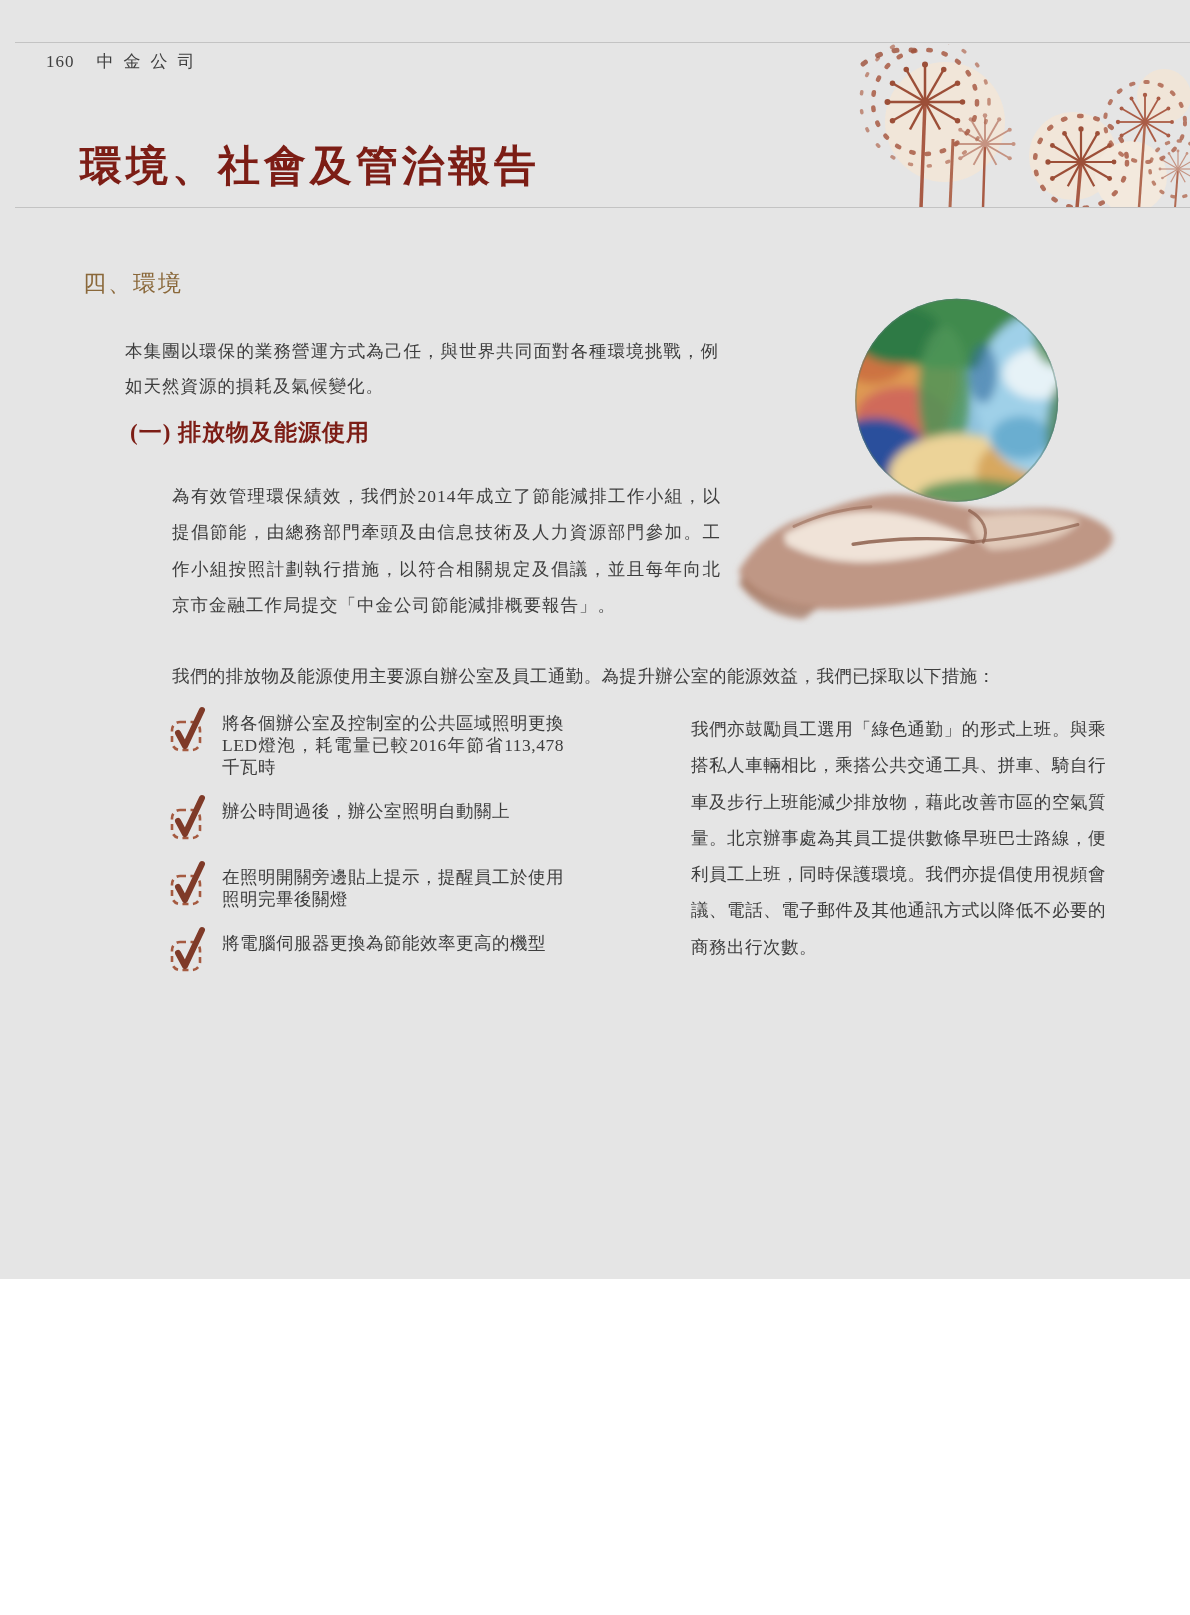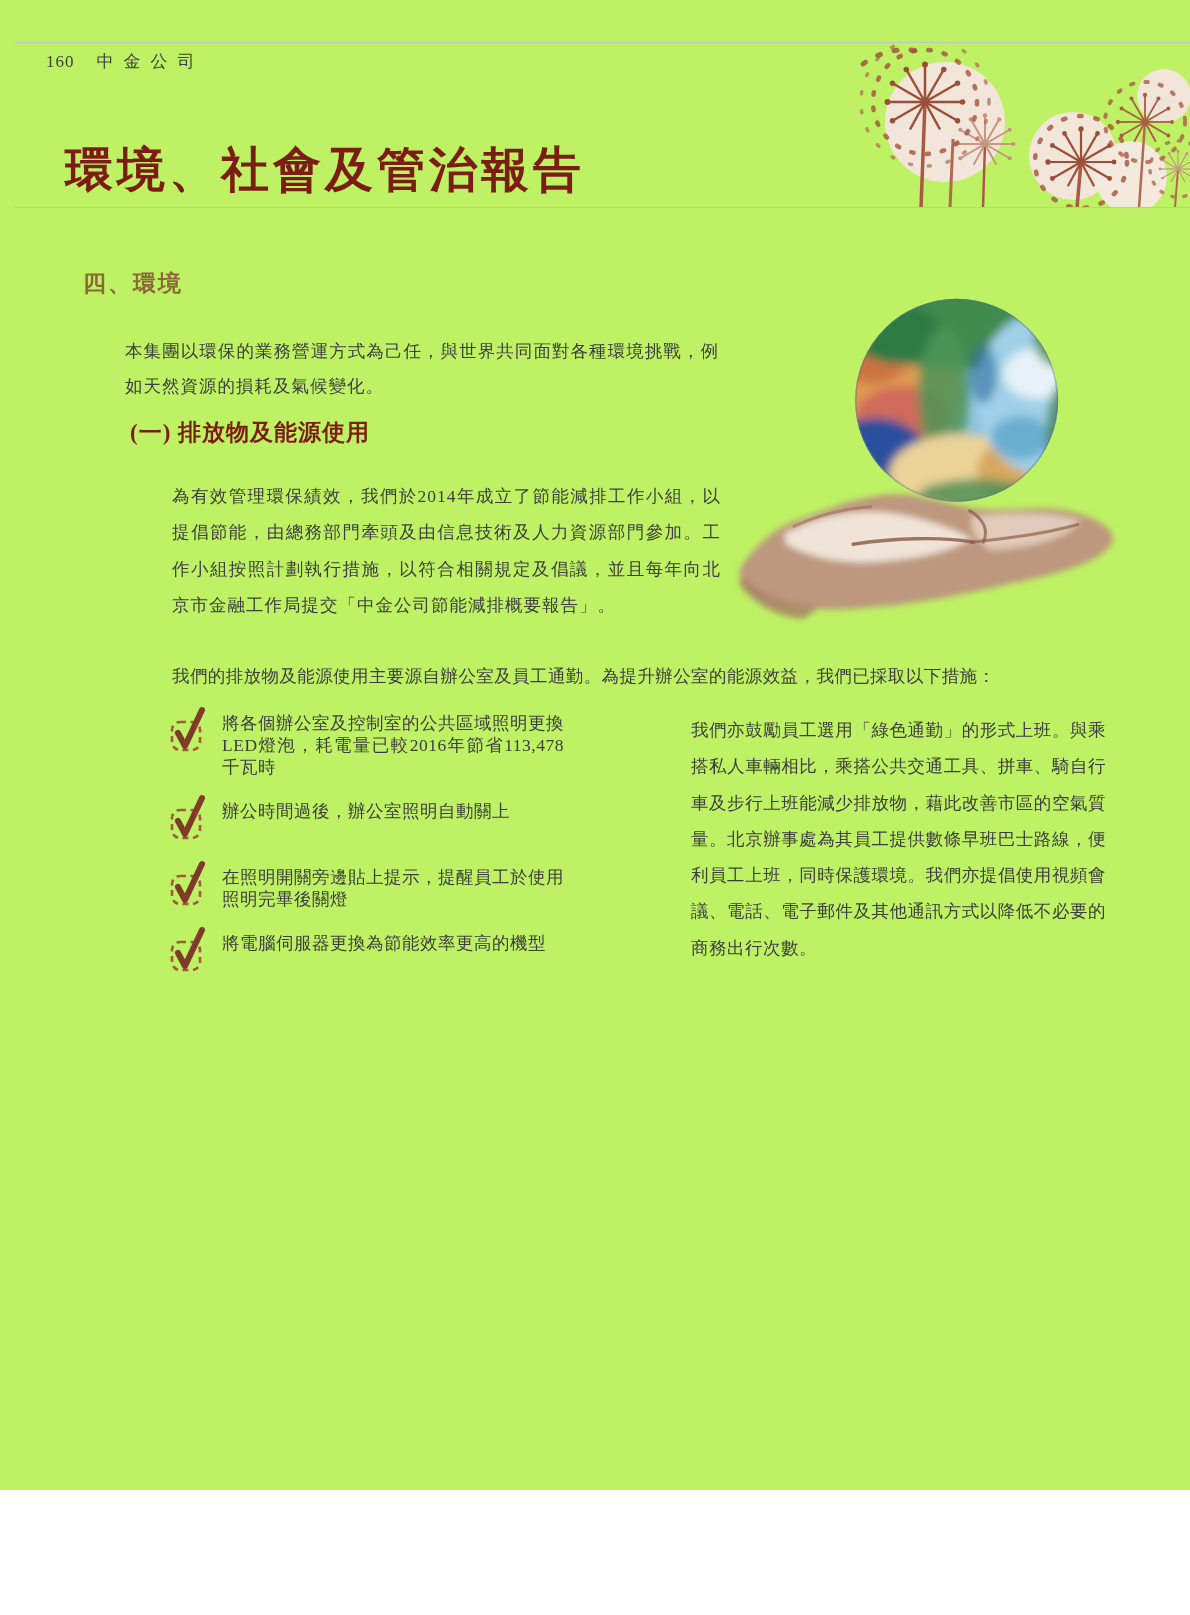--- a/index.html
+++ b/index.html
@@ -1,45 +1,45 @@
 <!DOCTYPE html>
 <html lang="zh-Hant"><head>
 <meta charset="utf-8">
 <style>
   html,body{margin:0;padding:0;background:#ffffff;}
   .page{
     position:relative;
-    width:1190px;height:1490px;
-    background:#bef264;
+    width:1190px;height:1279px;
+    background:#e5e5e5;
     font-family:"Liberation Serif","DejaVu Serif",serif;
     color:#3d3d3d;
     overflow:hidden;
   }
   .rule{position:absolute;left:15px;width:1175px;height:1px;background:#c3c3c3;}
   .rule-top{top:42px;}
   .rule-title{top:207px;}
 
   .header-meta{
     position:absolute;top:50px;left:46px;
     font-size:17px;color:#3f3f3f;
   }
   .header-meta .pageno{letter-spacing:1px;}
   .header-meta .company{margin-left:22px;letter-spacing:10px;}
 
   .page-title{
-    position:absolute;top:138px;left:65px;
-    font-size:48px;font-weight:bold;color:#7c1d15;
+    position:absolute;top:138px;left:80px;
+    font-size:42px;font-weight:bold;color:#7c1d15;
     letter-spacing:4px;white-space:nowrap;
   }
 
   .deco-dandelion{position:absolute;top:44px;left:833px;width:357px;height:164px;}
 
   .section-heading{
     position:absolute;top:268px;left:83px;
-    font-size:23px;font-weight:bold;color:#8a683a;letter-spacing:2px;
+    font-size:23px;font-weight:normal;color:#8a683a;letter-spacing:2px;
   }
 
   .intro-para{
     position:absolute;top:316px;left:125px;width:594px;
     font-size:17.5px;line-height:35.5px;letter-spacing:1px;
     text-align:justify;
   }
 
   .earth-illustration{position:absolute;top:280px;left:722px;width:420px;height:345px;}
 
@@ -77,20 +77,21 @@
     position:absolute;left:-4px;top:-10px;width:44px;height:54px;
   }
 
   .commute-col{
     position:absolute;top:712px;left:691px;width:415px;
   }
   .commute-col p{
     margin:0;
     font-size:17.5px;line-height:36.3px;letter-spacing:0.5px;
     text-align:justify;
+    font-family:Liberation Mono, monospace;
   }
 </style>
 </head>
 <body>
 
 <div class="page">
 
   <div class="rule rule-top"></div>
 
   <div class="header-meta">

